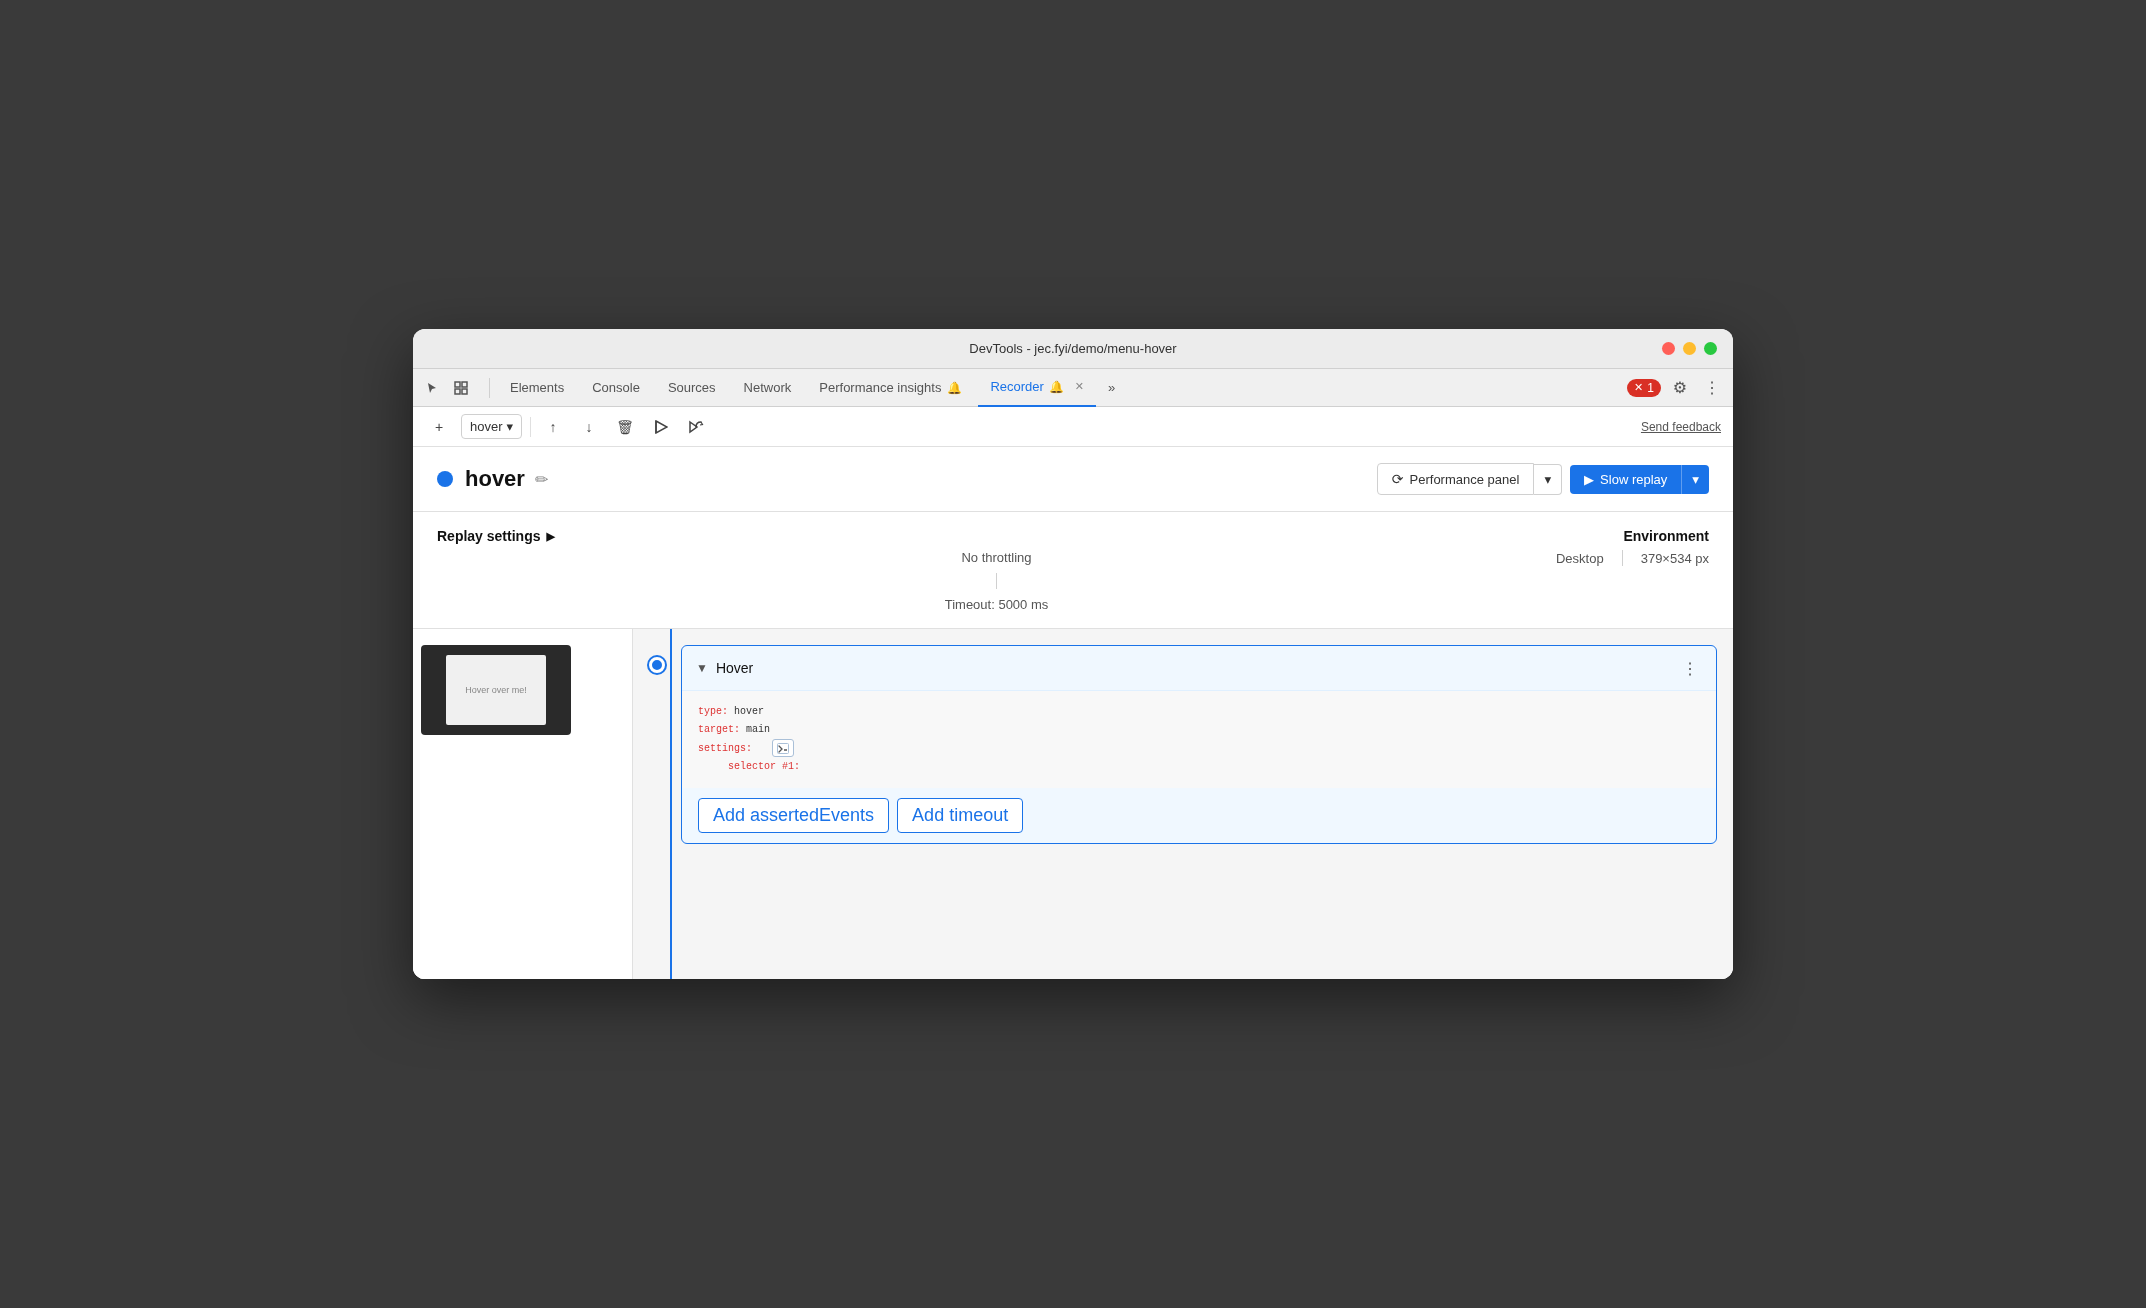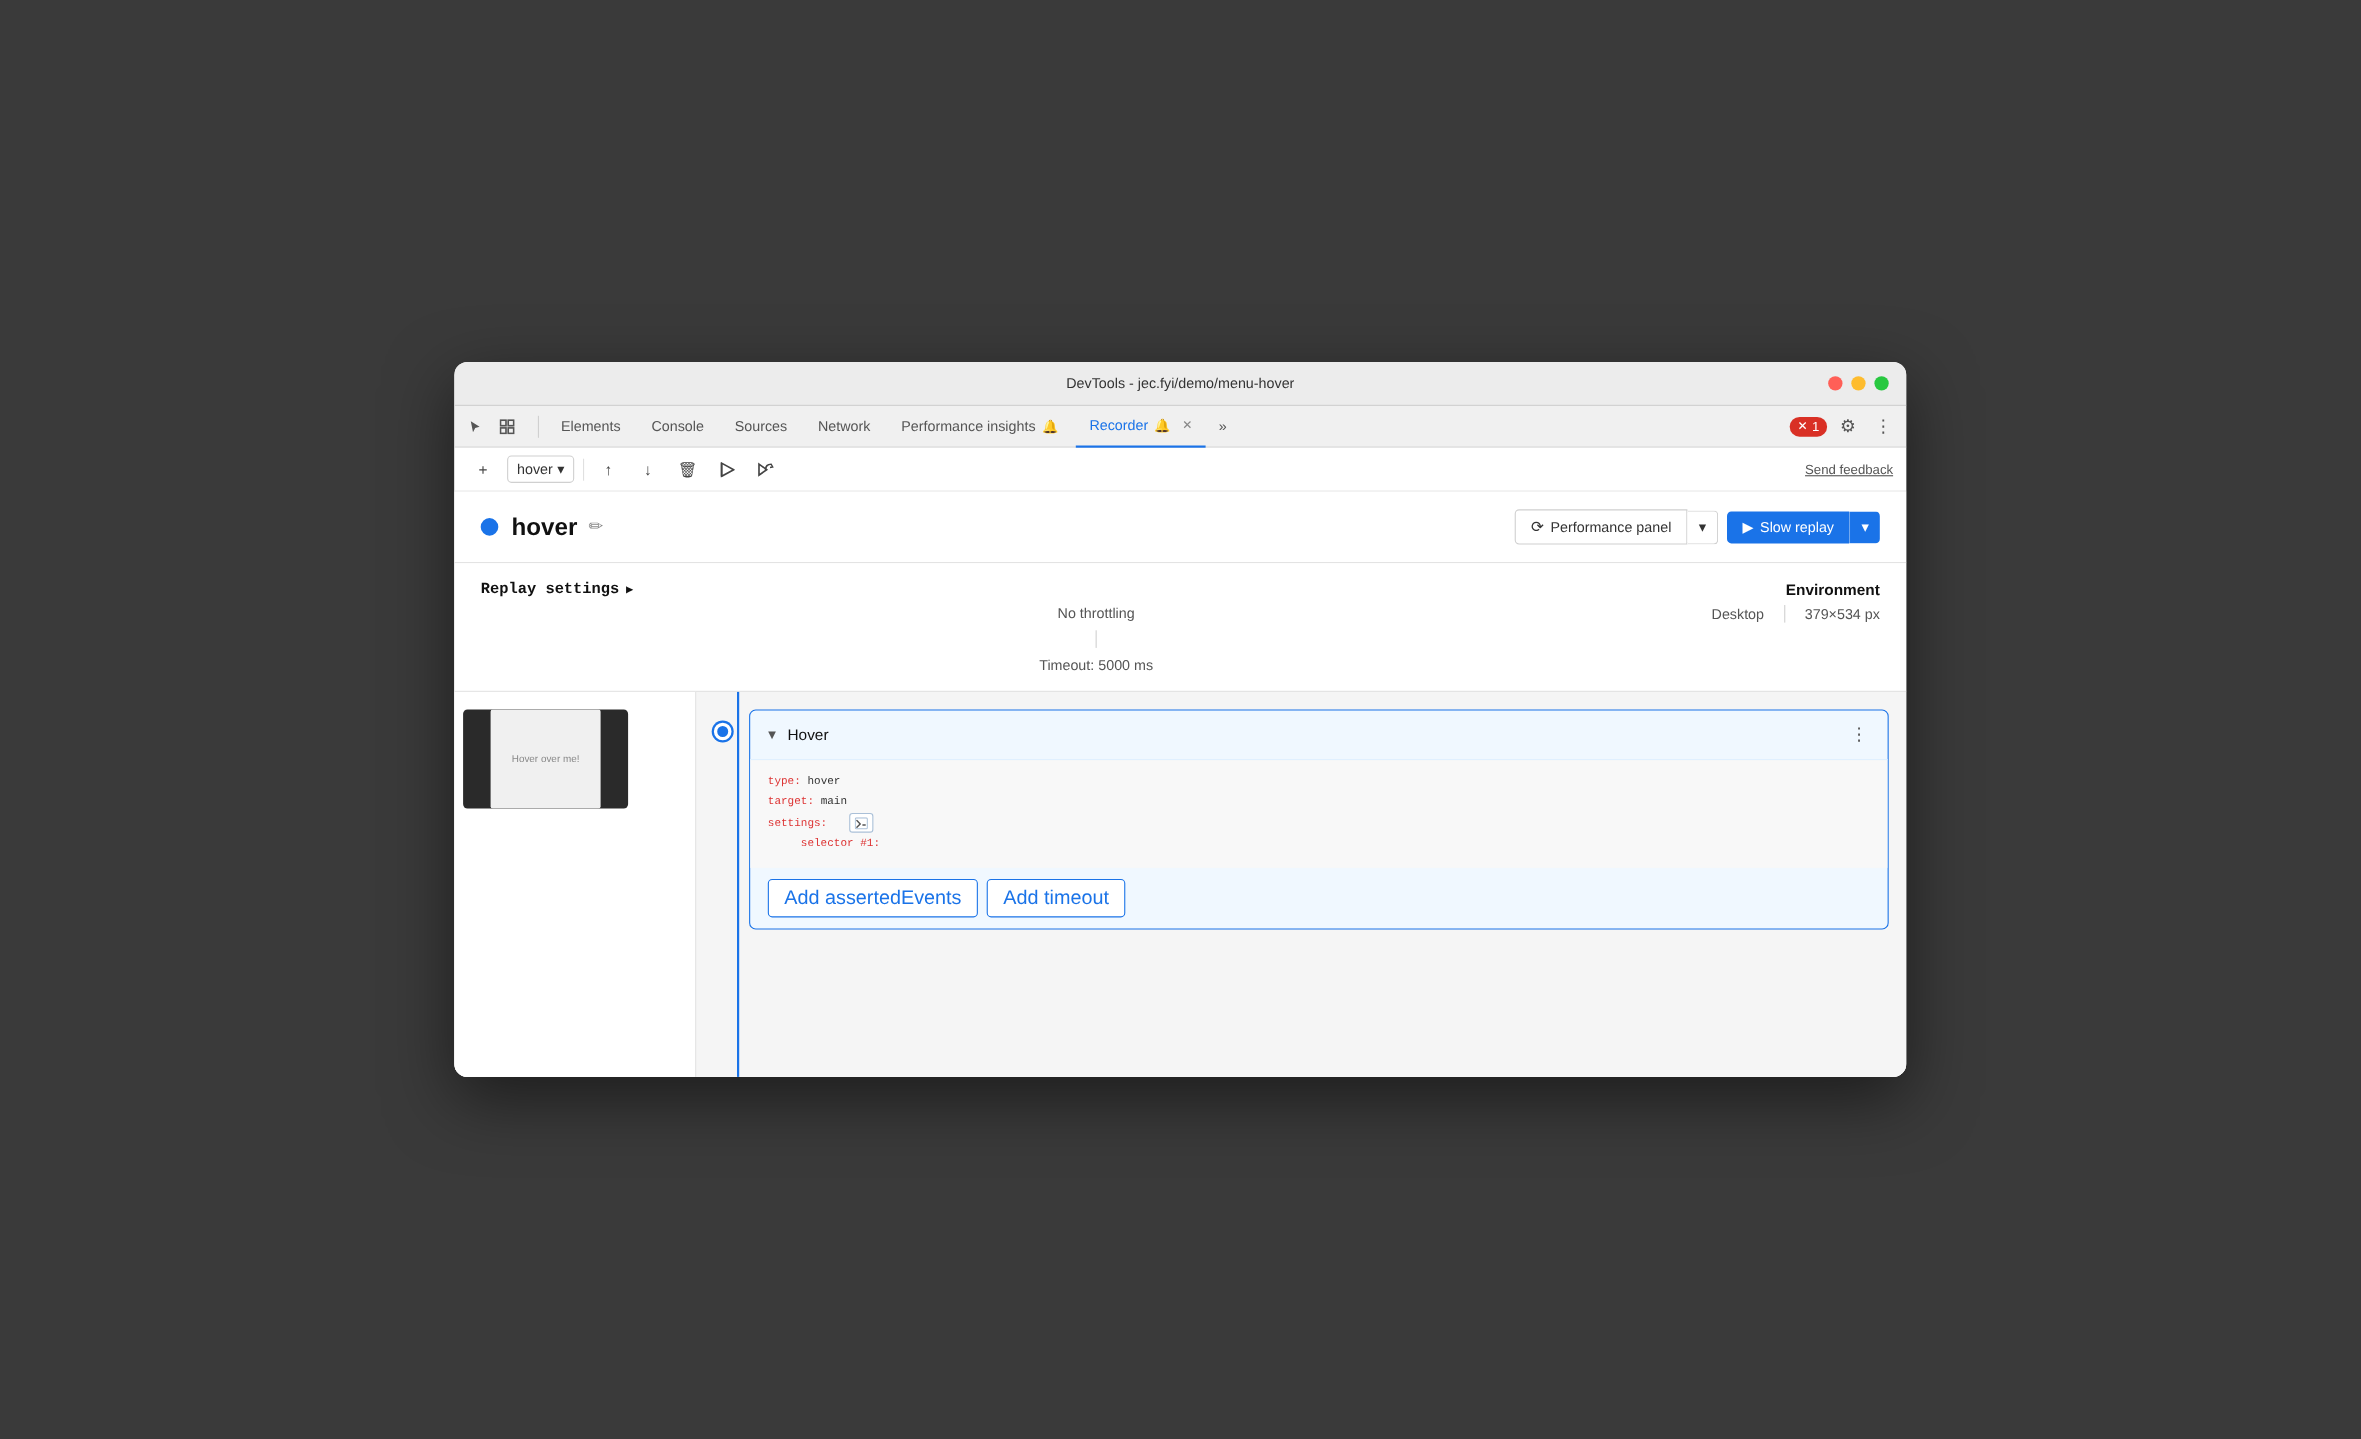--- a/index.html
+++ b/index.html
@@ -269,21 +269,20 @@
     .settings-left { flex: 1; }
     .settings-title {
       display: flex;
       align-items: center;
       gap: 6px;
       font-size: 14px;
       font-weight: 600;
       color: #111;
       margin-bottom: 6px;
       cursor: pointer;
-      font-family: Liberation Mono, monospace;
     }
     .settings-info {
       display: flex;
       align-items: center;
       gap: 8px;
       font-size: 13px;
       color: #555;
       flex-direction: column;
     }
     .settings-divider {
@@ -334,21 +333,21 @@
       background: #2a2a2a;
       border-radius: 4px;
       display: flex;
       align-items: center;
       justify-content: center;
       position: relative;
       overflow: hidden;
     }
     .step-thumb-inner {
       width: 100px;
-      height: 90px;
+      height: 70px;
       background: #f0f0f0;
       border-radius: 2px;
       display: flex;
       align-items: center;
       justify-content: center;
     }
     .step-thumb-text {
       font-size: 9px;
       color: #888;
     }

